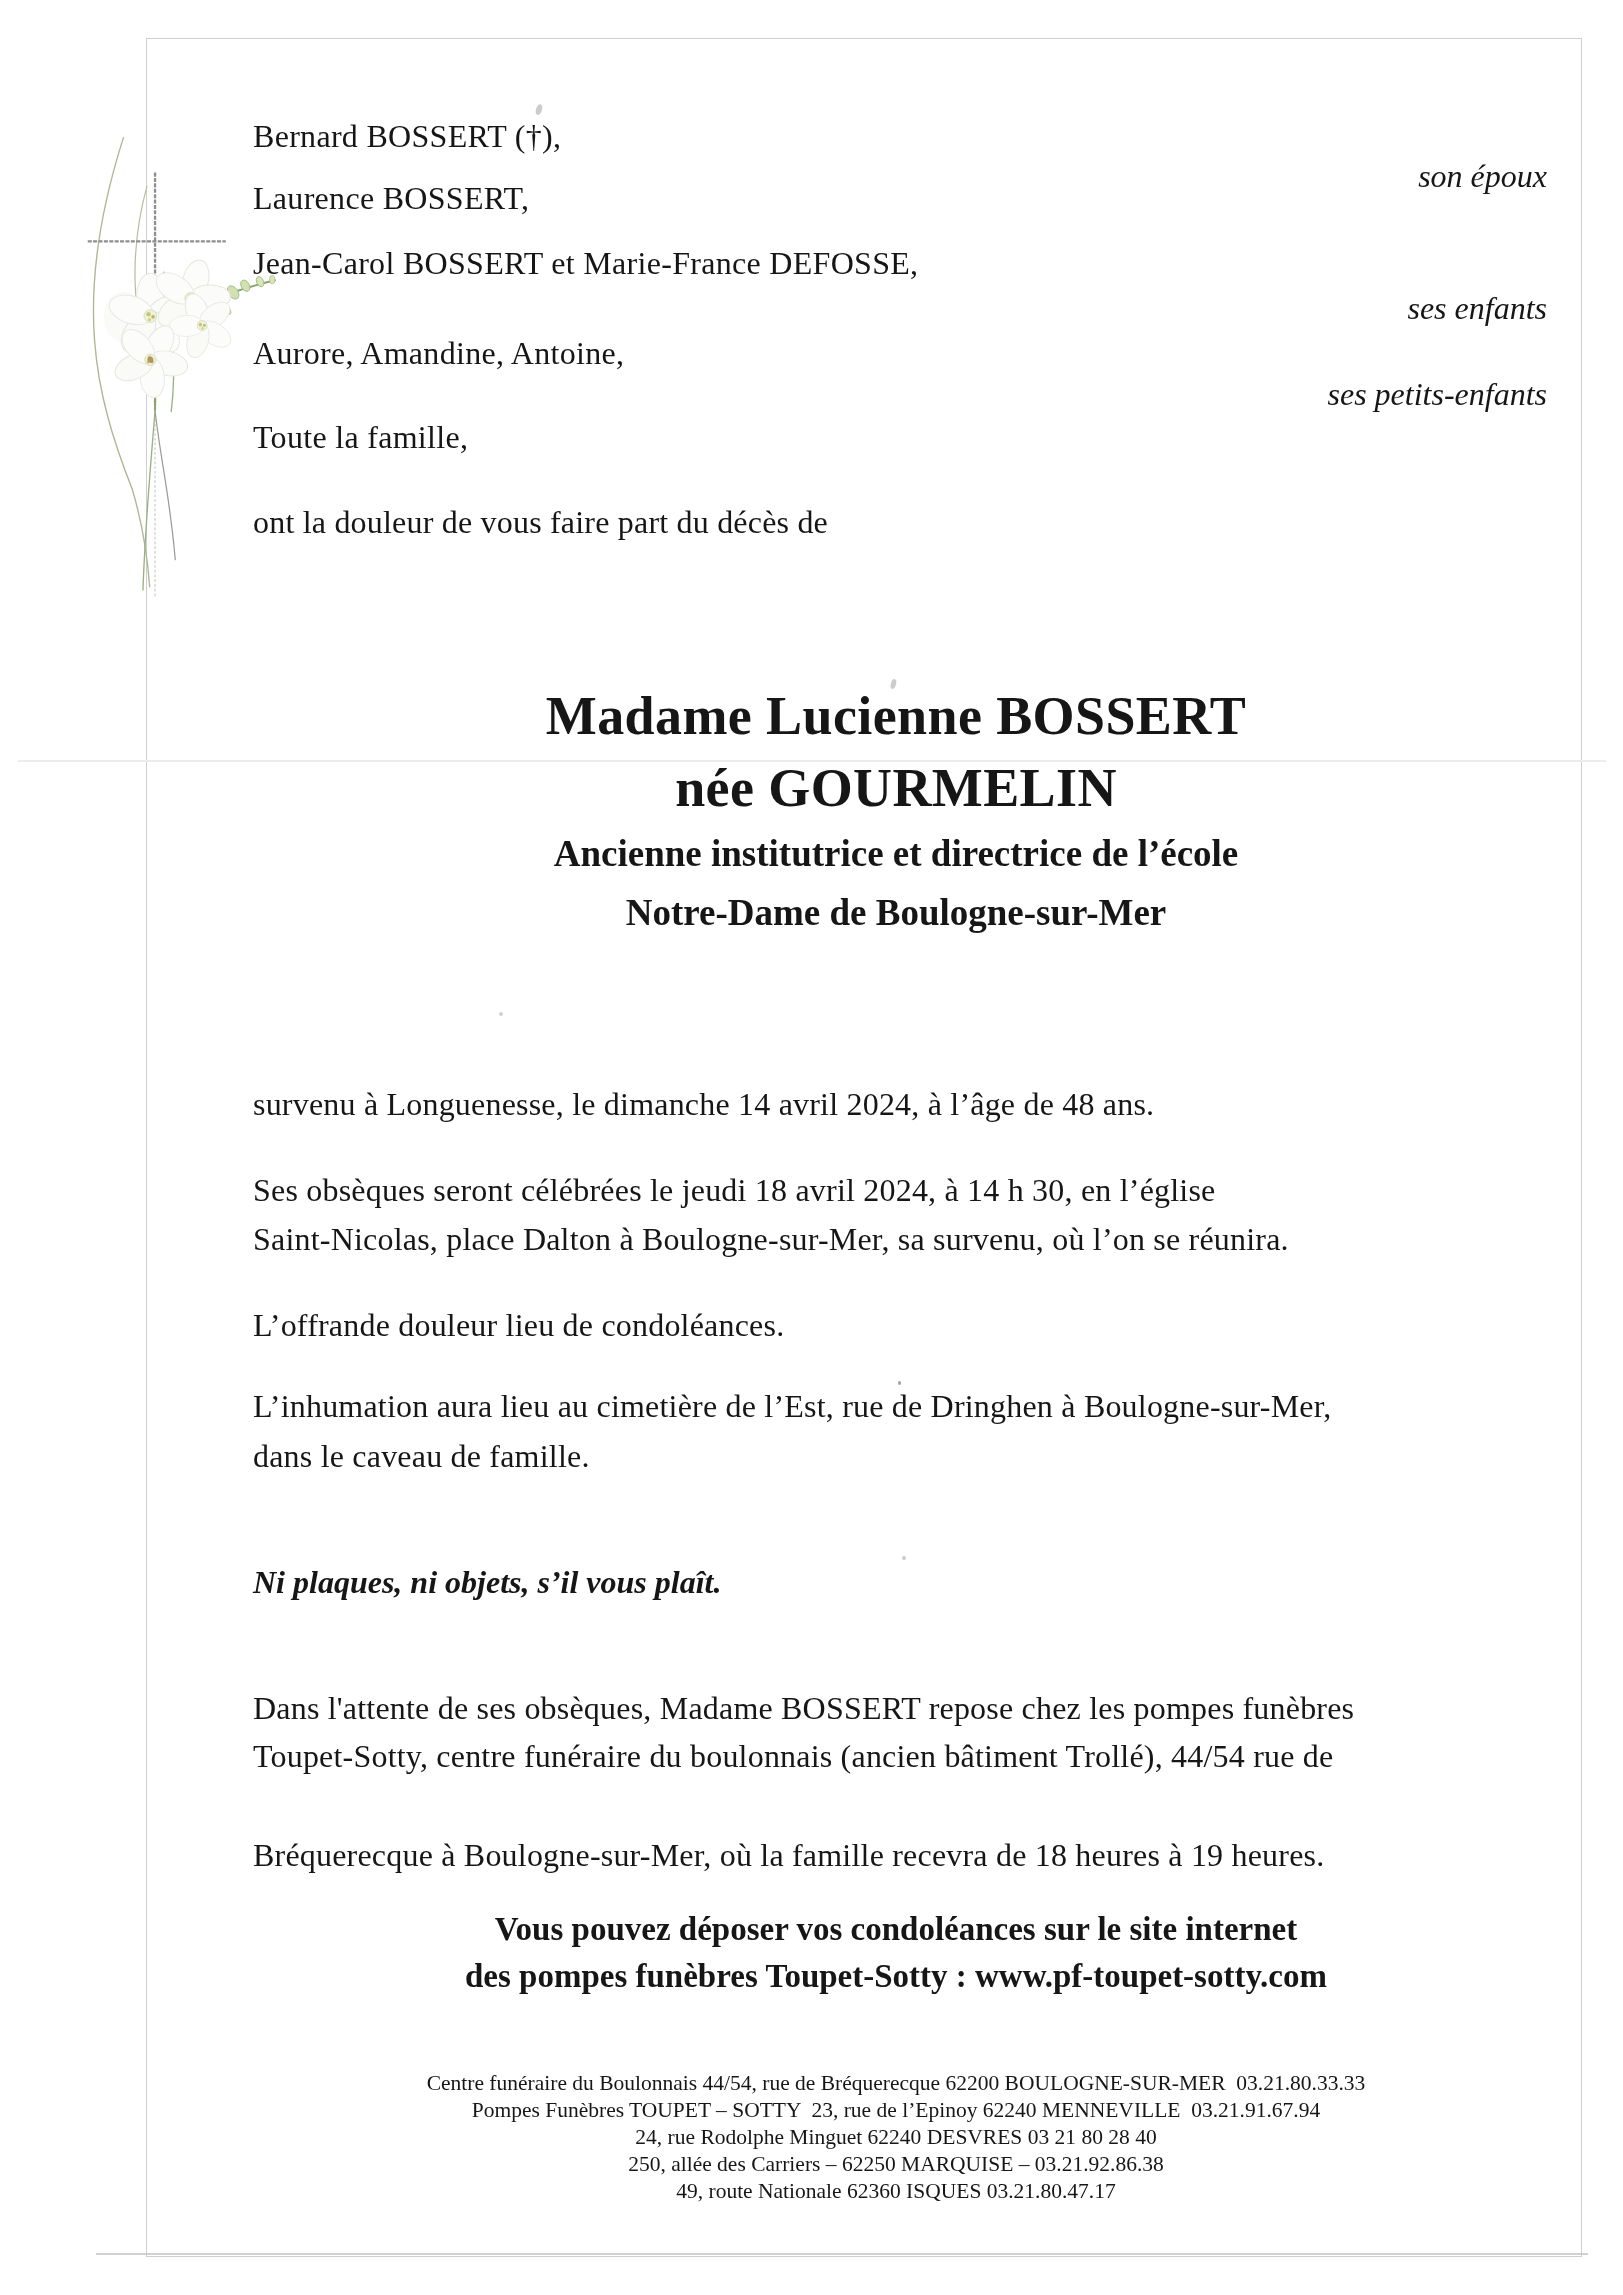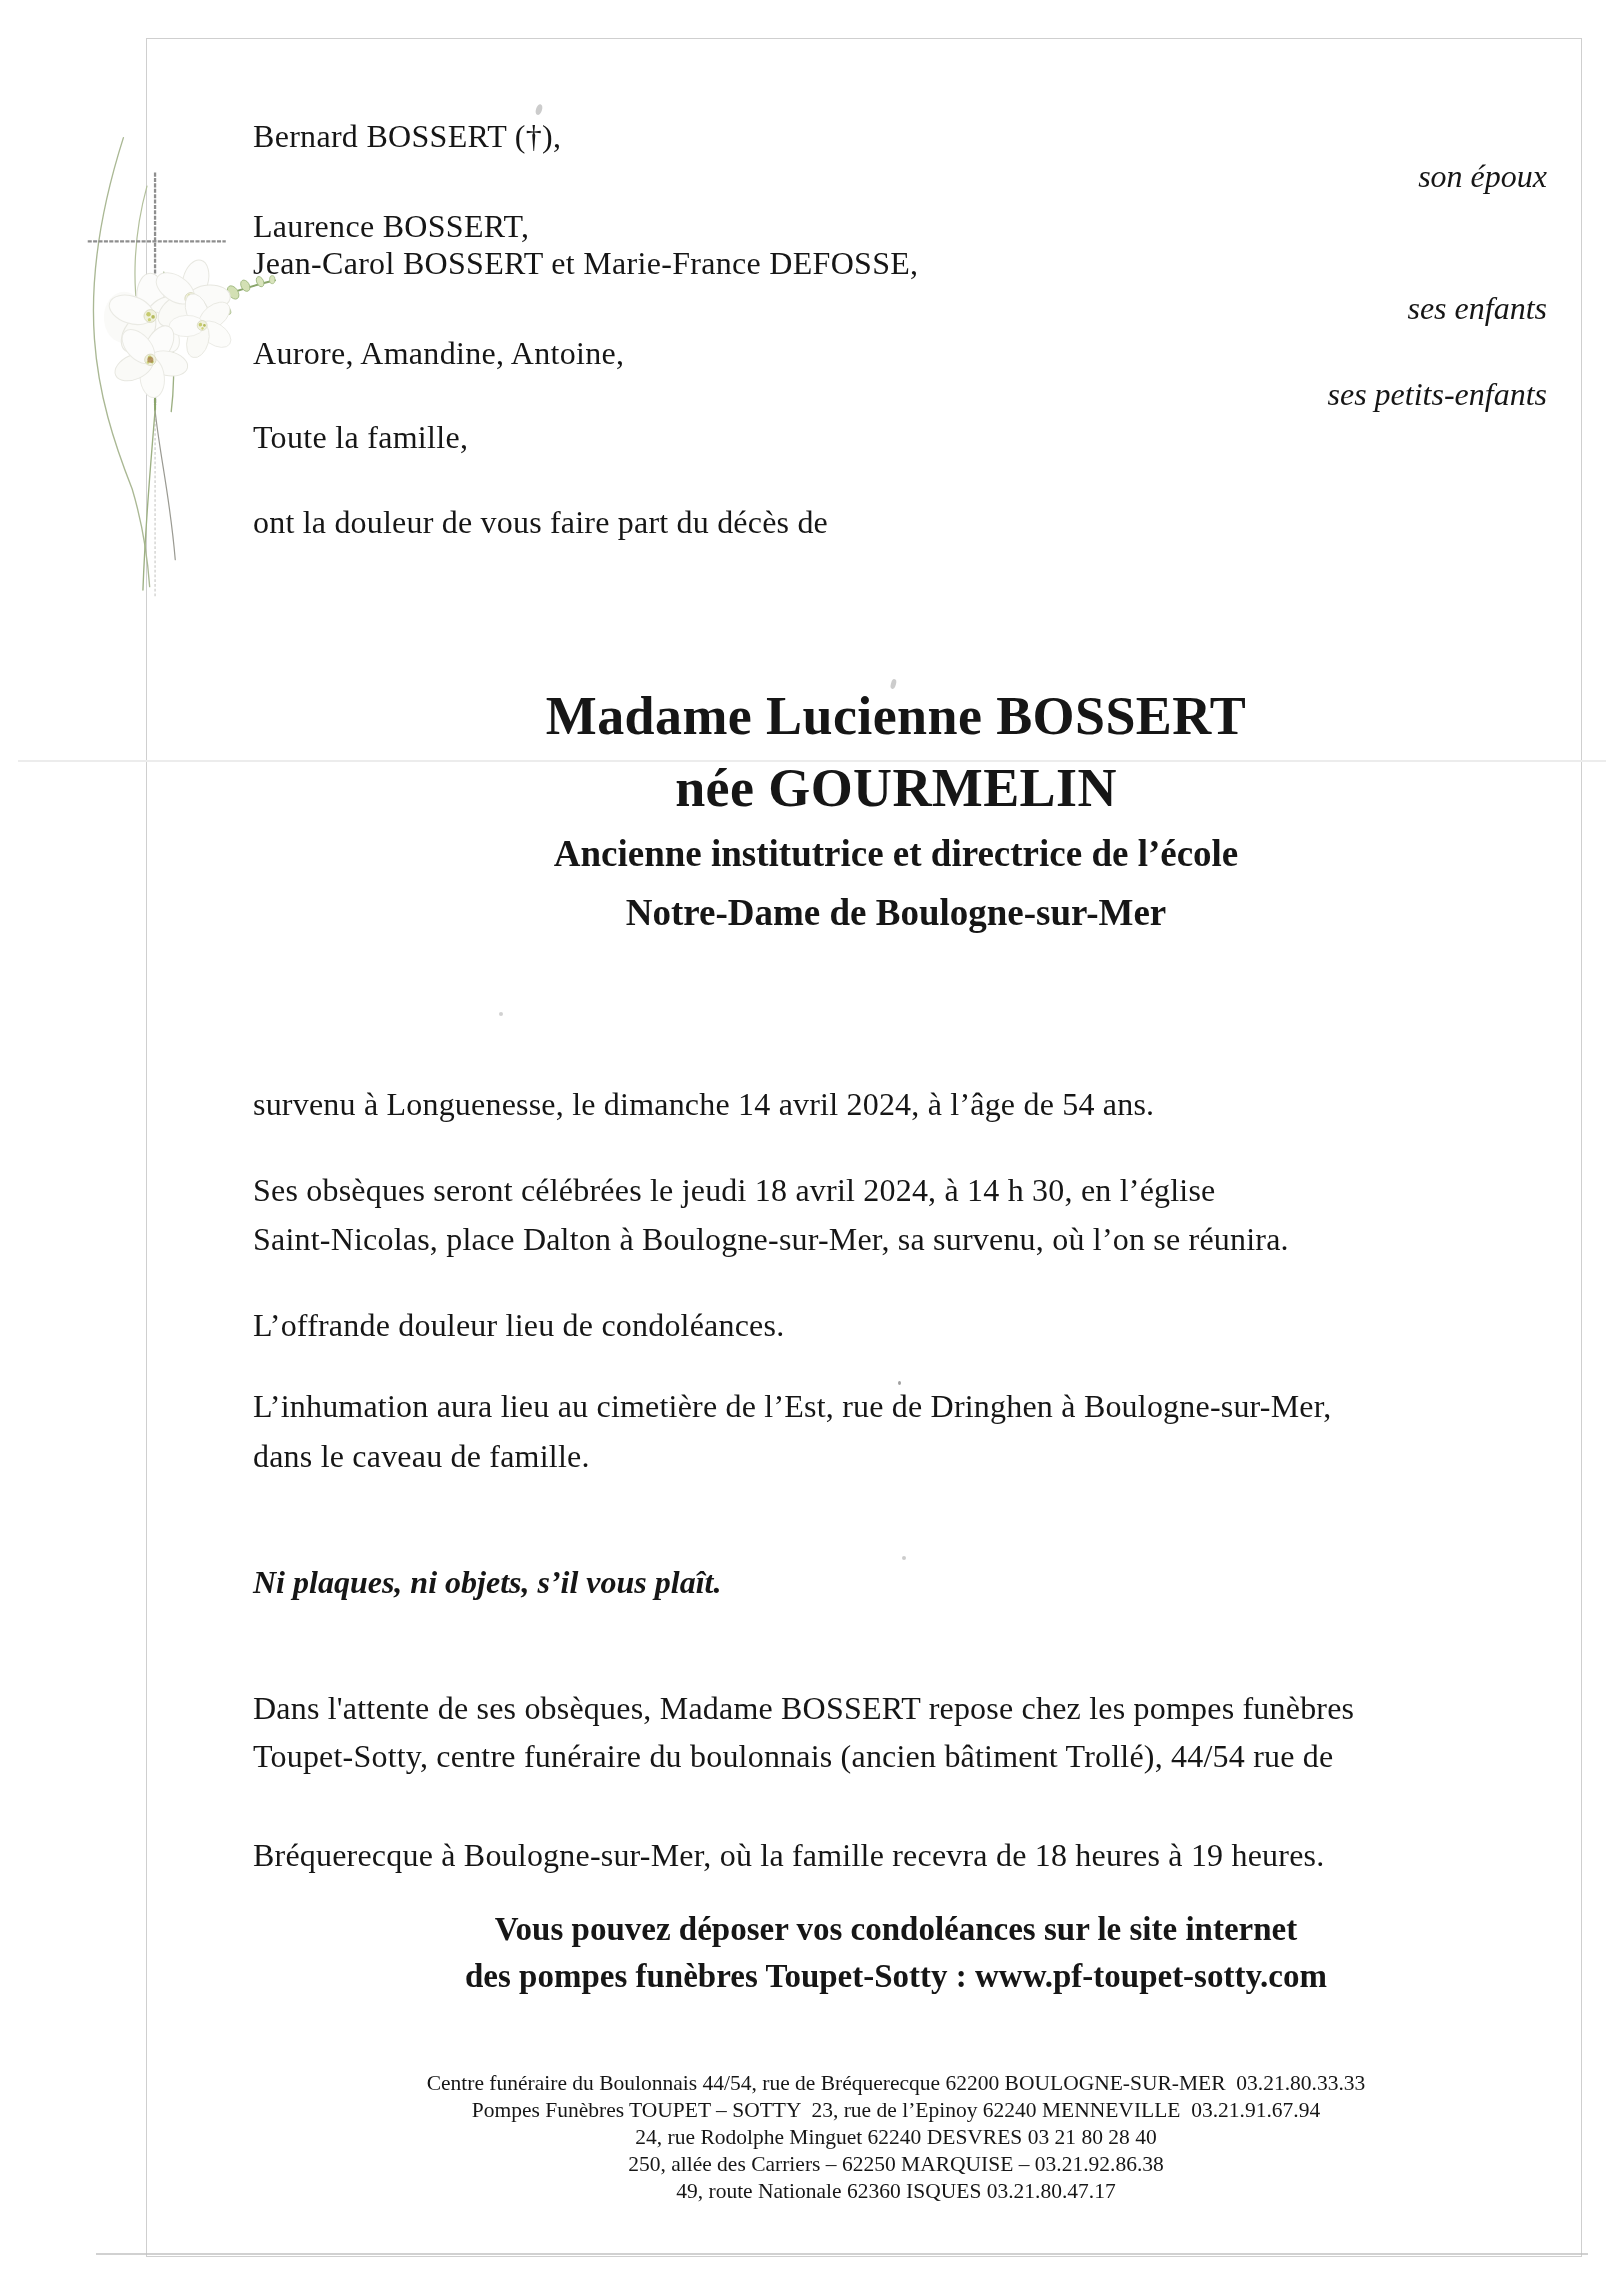--- a/index.html
+++ b/index.html
@@ -73,37 +73,37 @@
 
     <ellipse cx="138" cy="445" rx="30" ry="38" fill="#fafaf8" stroke="#ededе8" stroke-width="1"></ellipse>
     <use href="#orchid" transform="translate(177,443) scale(1.35)"></use>
     <use href="#orchid" transform="translate(237,417) scale(1.25) rotate(15)"></use>
     <use href="#orchid" transform="translate(254,457) scale(1.05) rotate(-20)"></use>
     <use href="#orchid" transform="translate(177,508) scale(1.2) rotate(30)"></use>
     <circle cx="177" cy="508" r="4.5" fill="#ad8a52" opacity=".85"></circle>
   </svg>
 
   <div class="abs fam" style="top:118px">Bernard BOSSERT (†),</div>
-  <div class="abs fam" style="top:208px">Laurence BOSSERT,</div>
+  <div class="abs fam" style="top:180px">Laurence BOSSERT,</div>
   <div class="abs fam" style="top:245px">Jean-Carol BOSSERT et Marie-France DEFOSSE,</div>
   <div class="abs fam" style="top:335px">Aurore, Amandine, Antoine,</div>
   <div class="abs fam" style="top:419px">Toute la famille,</div>
 
   <div class="abs rel" style="top:158px">son époux</div>
   <div class="abs rel" style="top:290px">ses enfants</div>
   <div class="abs rel" style="top:376px">ses petits-enfants</div>
 
   <div class="abs body-line" style="top:504px">ont la douleur de vous faire part du décès de</div>
 
   <div class="abs center-col name-big" style="top:685px">Madame Lucienne BOSSERT</div>
   <div class="abs center-col name-big" style="top:757px">née GOURMELIN</div>
   <div class="abs center-col role" style="top:832px">Ancienne institutrice et directrice de l’école</div>
   <div class="abs center-col role" style="top:891px">Notre-Dame de Boulogne-sur-Mer</div>
 
-  <div class="abs body-line" style="top:1086px">survenu à Longuenesse, le dimanche 14 avril 2024, à l’âge de 54 ans.</div>
+  <div class="abs body-line" style="top:1086px">survenu à Longuenesse, le dimanche 14 avril 2024, à l’âge de 48 ans.</div>
   <div class="abs body-line" style="top:1172px">Ses obsèques seront célébrées le jeudi 18 avril 2024, à 14 h 30, en l’église</div>
   <div class="abs body-line" style="top:1221px">Saint-Nicolas, place Dalton à Boulogne-sur-Mer, sa survenu, où l’on se réunira.</div>
   <div class="abs body-line" style="top:1307px">L’offrande douleur lieu de condoléances.</div>
   <div class="abs body-line" style="top:1388px">L’inhumation aura lieu au cimetière de l’Est, rue de Dringhen à Boulogne-sur-Mer,</div>
   <div class="abs body-line" style="top:1438px">dans le caveau de famille.</div>
 
   <div class="abs notice" style="top:1564px">Ni plaques, ni objets, s’il vous plaît.</div>
 
   <div class="abs body-line" style="top:1690px">Dans l'attente de ses obsèques, Madame BOSSERT repose chez les pompes funèbres</div>
   <div class="abs body-line" style="top:1738px">Toupet-Sotty, centre funéraire du boulonnais (ancien bâtiment Trollé), 44/54 rue de</div>

